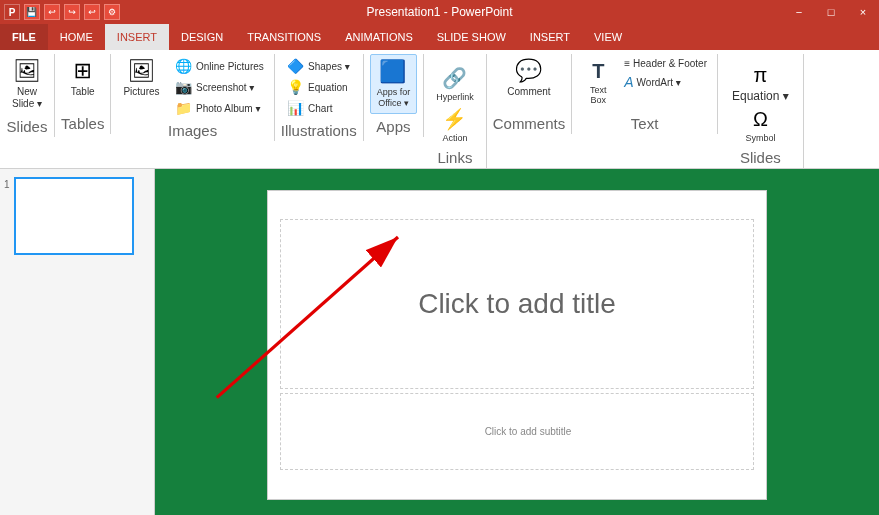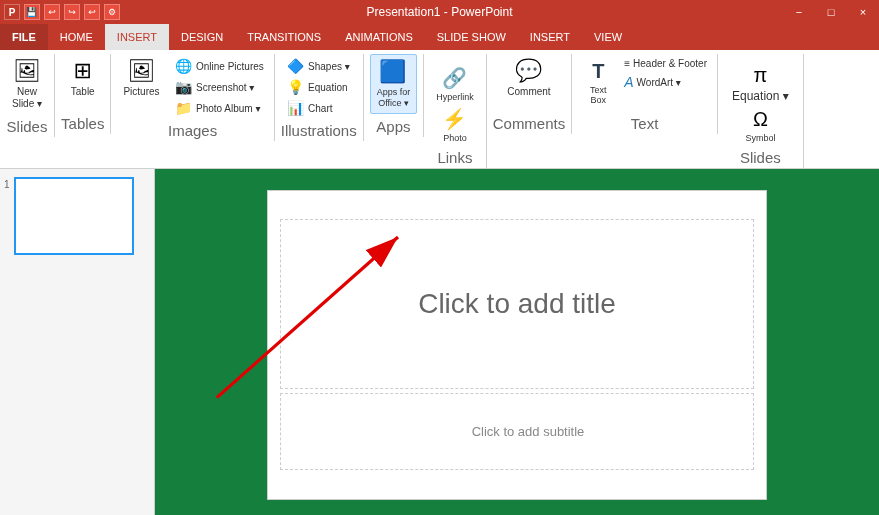--- a/index.html
+++ b/index.html
@@ -187,21 +187,21 @@
     }
     .slide-subtitle-area {
       width: 95%;
       height: 25%;
       display: flex;
       align-items: center;
       justify-content: center;
       border: 1px dashed #ccc;
     }
     .slide-subtitle-text {
-      font-size: 13px;
+      font-size: 10px;
       color: #888;
       margin-left: 22px;
     }
 
     
     .arrow-annotation {
       position: absolute;
       top: 0; left: 0; width: 100%; height: 100%;
       pointer-events: none;
     }
@@ -334,21 +334,21 @@
 
   <div class="ribbon-group">
     <div class="ribbon-group-content">
       <div class="ribbon-small-col" style="padding-top:10px;">
         <div class="ribbon-btn-large" style="padding:2px 6px;">
           <div class="icon" style="font-size:20px;">🔗</div>
           <div class="label" style="font-size:9px;">Hyperlink</div>
         </div>
         <div class="ribbon-btn-large" style="padding:2px 6px;">
           <div class="icon" style="font-size:20px;">⚡</div>
-          <div class="label" style="font-size:9px;">Photo</div>
+          <div class="label" style="font-size:9px;">Action</div>
         </div>
       </div>
     </div>
     <div class="ribbon-group-label">Links</div>
   </div>
 
   <div class="ribbon-group">
     <div class="ribbon-group-content">
       <div class="ribbon-btn-large">
         <div class="icon" style="font-size:22px;">💬</div>

